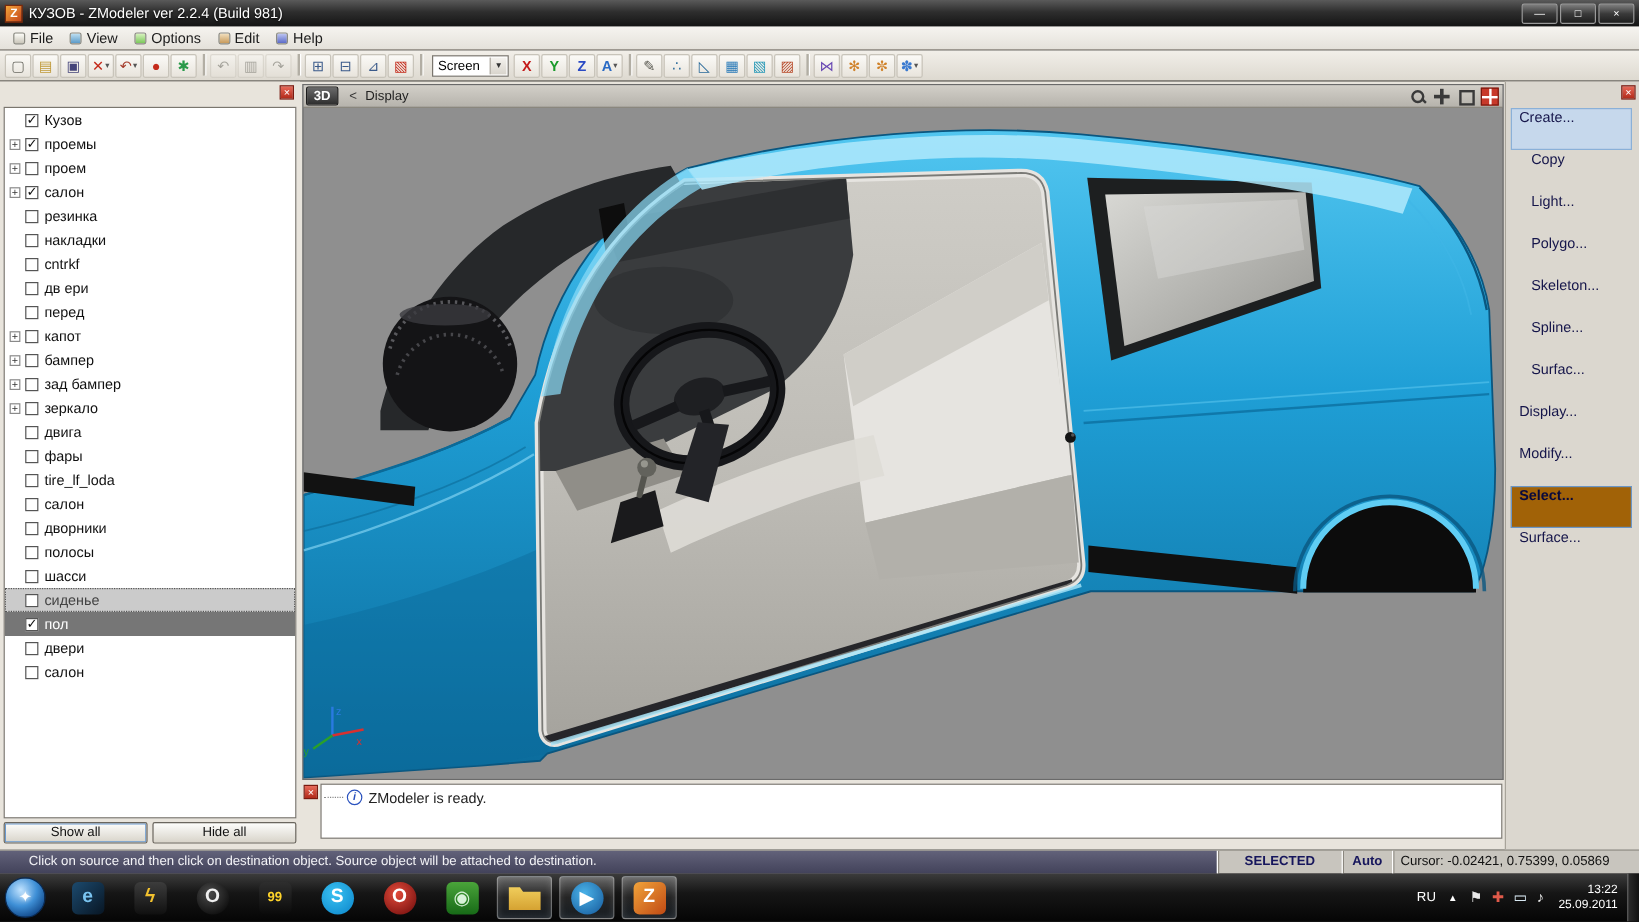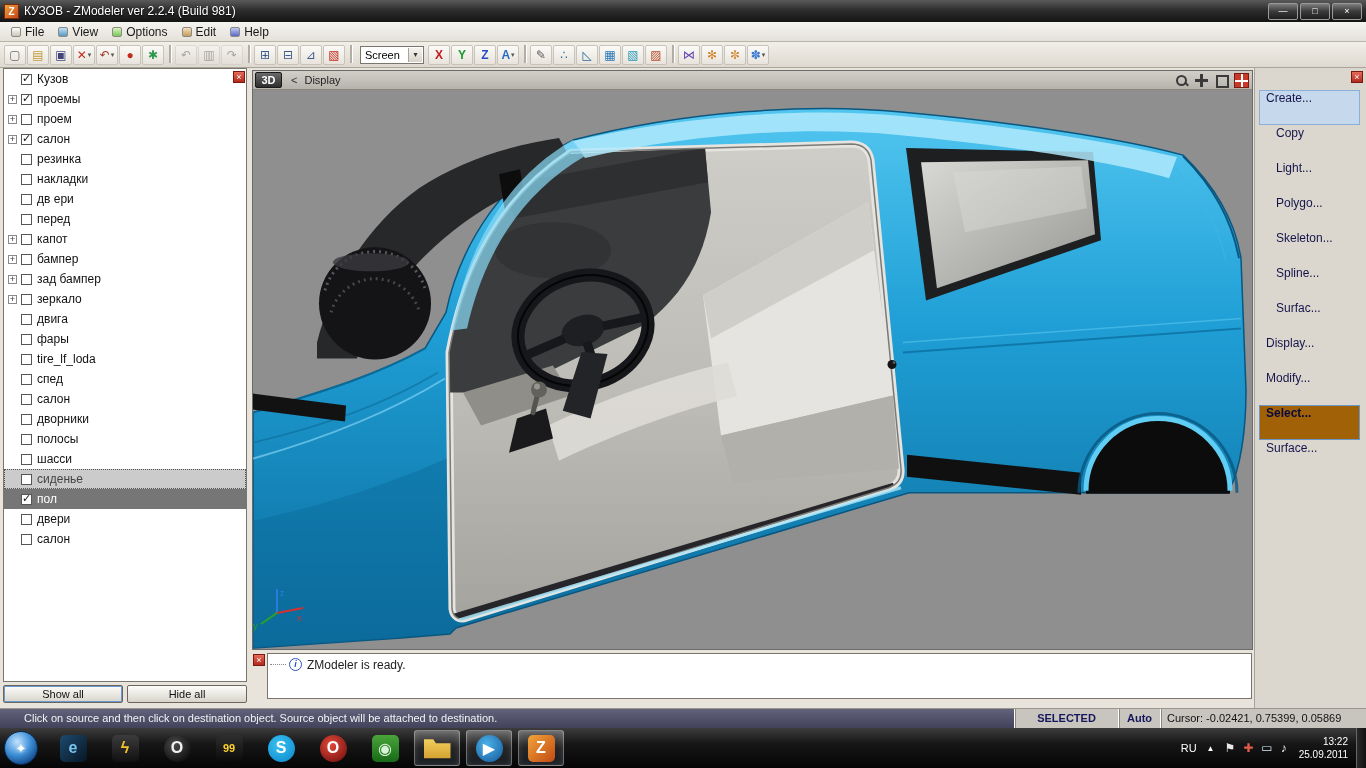--- a/index.html
+++ b/index.html
@@ -41,21 +41,21 @@
     display:flex; align-items:center; justify-content:center; color:#333; }
 
   
   .workspace { position:absolute; left:0; top:68px; width:1366px; height:640px; background:#e8e4dc; }
 
   .panel-close { position:absolute; width:12px; height:12px; background:linear-gradient(#e86a5a,#b22a1a);
     border:1px solid #7a1a10; color:#fff; font-size:9px; line-height:10px; text-align:center; z-index:5; }
 
   
   .left-panel { position:absolute; left:0; top:0; width:250px; height:640px; background:#e8e4dc; }
-  .tree { position:absolute; left:3px; top:0; width:244px; bottom:26px; background:#fff;
+  .tree { position:absolute; left:3px; top:21px; width:244px; bottom:26px; background:#fff;
     border:1px solid #7a766e; overflow:hidden; }
   .tree-row { height:20px; display:flex; align-items:center; font-size:12px; color:#111; padding-left:4px; }
   .exp { width:9px; height:9px; min-width:9px; border:1px solid #8a8a8a; background:#fff; margin-right:4px;
     font-size:9px; line-height:7px; text-align:center; color:#333; visibility:hidden; }
   .exp.has-exp { visibility:visible; }
   .exp.has-exp::before { content:"+"; }
   .cb { width:11px; height:11px; min-width:11px; border:1px solid #555; background:#fff; margin-right:5px; position:relative; }
   .cb.checked::before { content:"✓"; position:absolute; left:0; top:-3px; font-size:11px; font-weight:bold; color:#111; }
   .lbl { white-space:nowrap; }
   .tree-row.hl-light { background:#cbcbcb; outline:1px dotted #555; outline-offset:-1px; color:#444; }
@@ -359,20 +359,25 @@
             <span class="cb"></span>
             <span class="lbl">резинка</span>
           </div>
 
           <div class="tree-row">
             <span class="exp"></span>
             <span class="cb"></span>
             <span class="lbl">накладки</span>
           </div>
 
+          <div class="tree-row">
+            <span class="exp"></span>
+            <span class="cb"></span>
+            <span class="lbl">cntrkf</span>
+          </div>
 
           <div class="tree-row">
             <span class="exp"></span>
             <span class="cb"></span>
             <span class="lbl">дв ери</span>
           </div>
 
           <div class="tree-row">
             <span class="exp"></span>
             <span class="cb"></span>
@@ -415,25 +420,20 @@
             <span class="cb"></span>
             <span class="lbl">фары</span>
           </div>
 
           <div class="tree-row">
             <span class="exp"></span>
             <span class="cb"></span>
             <span class="lbl">tire_lf_loda</span>
           </div>
 
-          <div class="tree-row">
-            <span class="exp"></span>
-            <span class="cb"></span>
-            <span class="lbl">спед</span>
-          </div>
 
           <div class="tree-row">
             <span class="exp"></span>
             <span class="cb"></span>
             <span class="lbl">салон</span>
           </div>
 
           <div class="tree-row">
             <span class="exp"></span>
             <span class="cb"></span>

